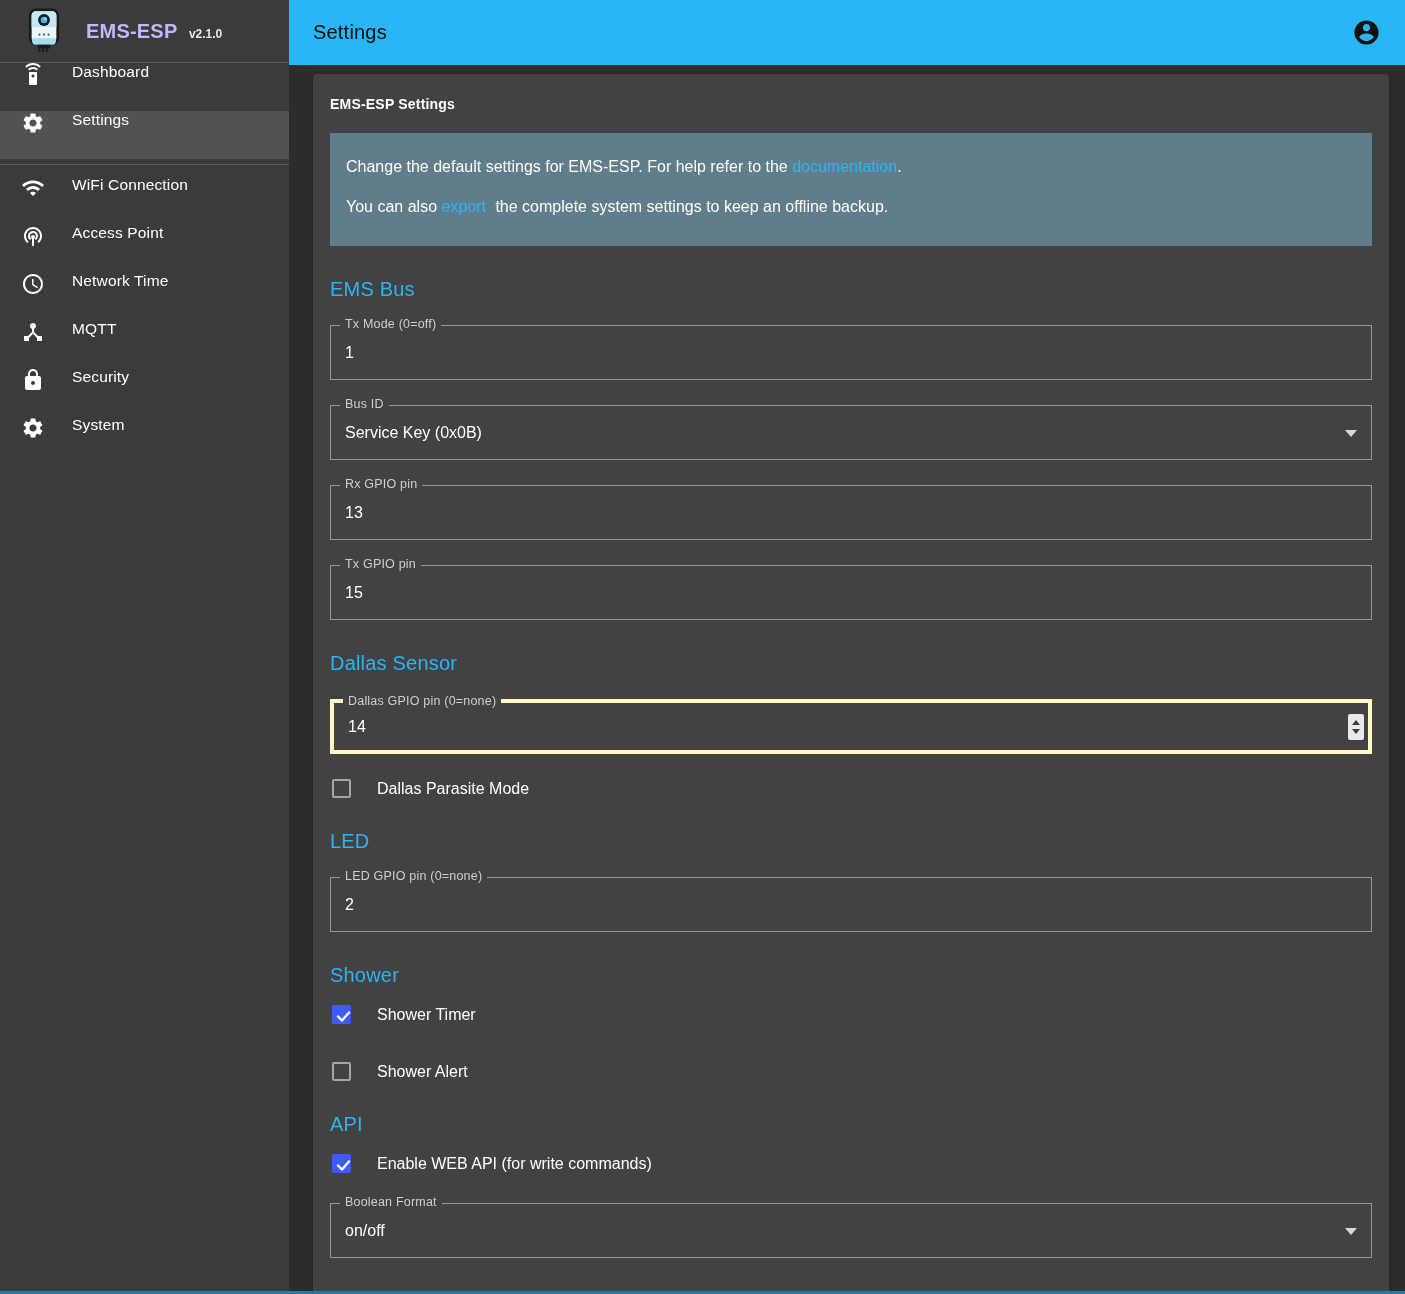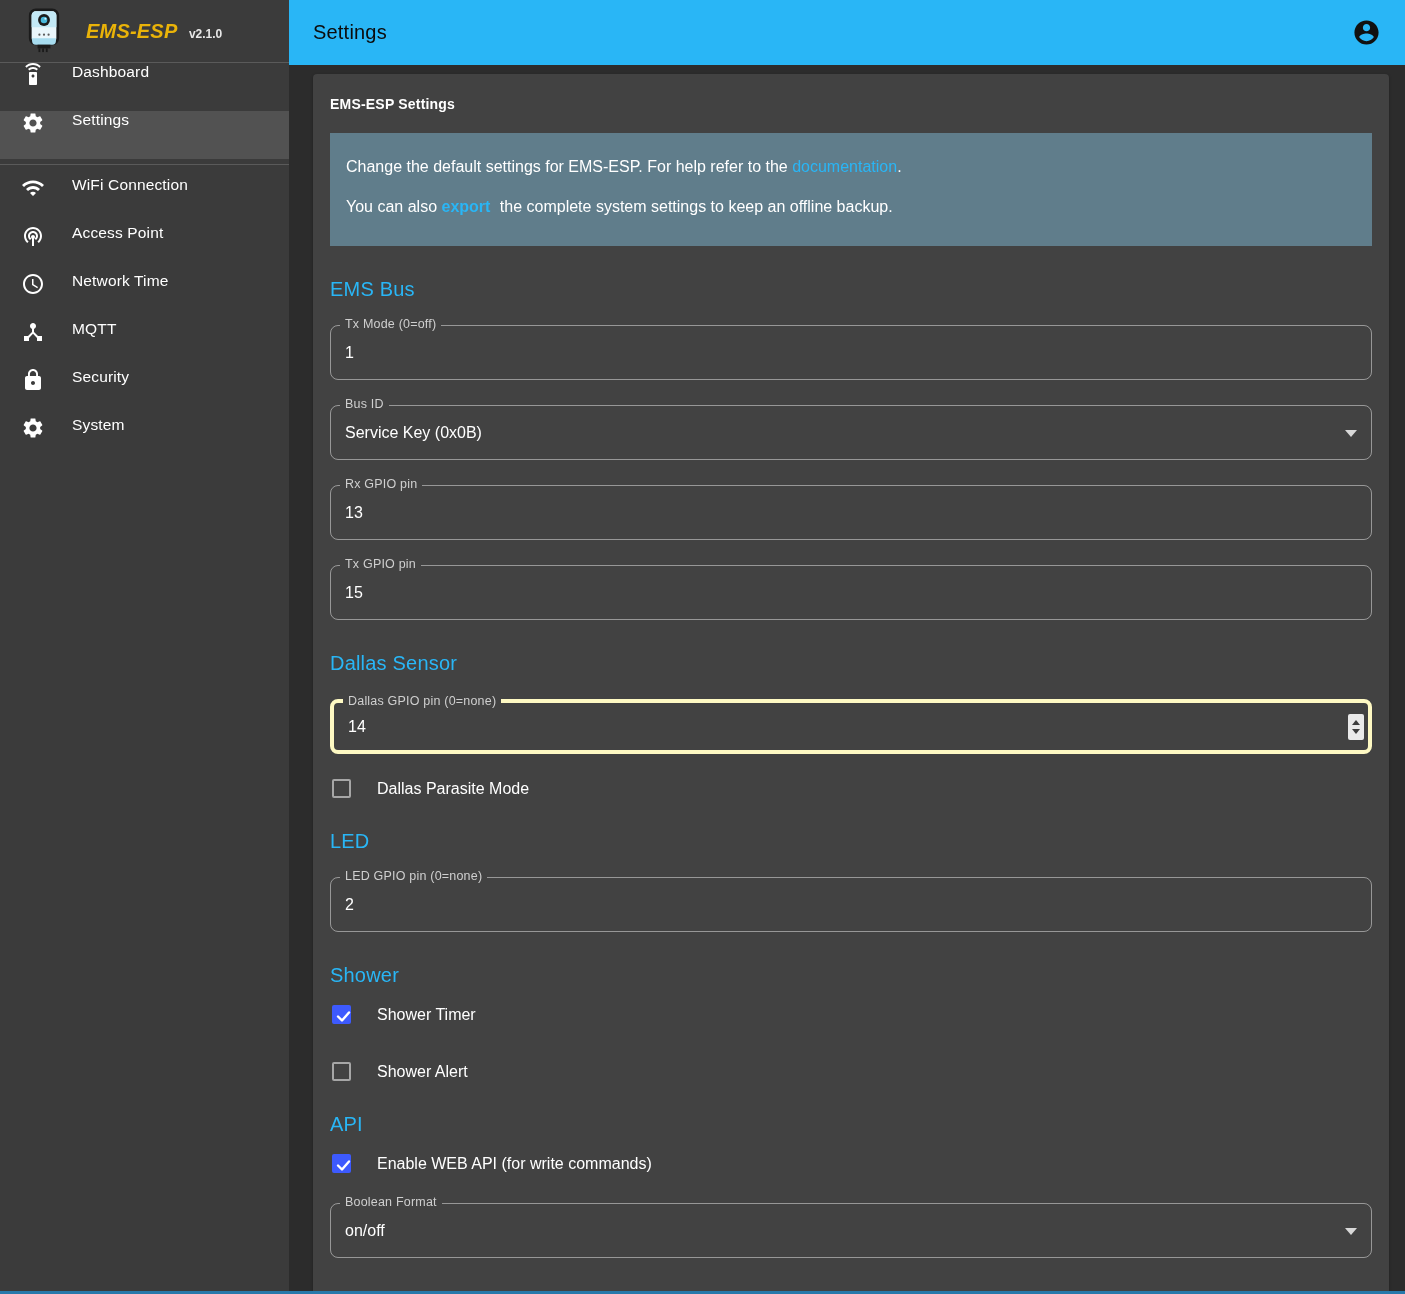--- a/index.html
+++ b/index.html
@@ -13,21 +13,21 @@
   
   .sidebar {
     position:absolute; left:0; top:0; width:289px; height:100%;
     background:#3b3b3b; z-index:2;
   }
   .sb-header {
     height:63px; display:flex; align-items:center; padding:0 16px;
     border-bottom:1px solid rgba(255,255,255,0.16);
   }
   .sb-logo { width:44px; height:46px; margin-left:6px; margin-right:20px; flex:0 0 auto; }
-  .sb-title { color:#eab308; font-size:20px; font-weight:bold; letter-spacing:0.2px;font-style:italic; }
+  .sb-title { color:#c4b5fd; font-size:20px; font-weight:bold; letter-spacing:0.2px; }
   .sb-version { color:#e8e8e8; font-size:12px; font-weight:bold; margin-left:7px; }
   .nav-item {
     height:48px; display:flex; align-items:flex-start; cursor:pointer; color:#fff;
   }
   .nav-item.selected { background:#525252; }
   .nav-icon { width:24px; height:24px; margin-left:21px; flex:0 0 auto; }
   .nav-icon svg { width:24px; height:24px; fill:#fff; display:block; }
   .nav-label { font-size:15.5px; margin-left:27px; letter-spacing:0.15px; }
   .nav-divider { height:1px; background:rgba(255,255,255,0.16); margin:5px 0 11px 0; }
 
@@ -52,30 +52,30 @@
     box-shadow:0 1px 3px rgba(0,0,0,0.3);
   }
   .card-heading { color:#fff; font-size:14px; font-weight:bold; margin:6px 0 21px 0; letter-spacing:0.2px; }
 
   .infobox {
     background:var(--infobox, #607d8b); padding:25px 16px 30px 16px; margin-bottom:22px;
   }
   .infobox p { margin:0 0 22px 0; color:#fff; font-size:16px; }
   .infobox p:last-child { margin-bottom:0; }
   .infobox a { color:var(--accent, #29b6f6); text-decoration:none; cursor:pointer; }
-  .infobox a.gap { margin-right:5px;font-weight:bold; }
+  .infobox a.gap { margin-right:5px; }
 
   .section-title {
     color:var(--accent, #29b6f6); font-size:20px; font-weight:500;
     margin:32px 0 24px 0; letter-spacing:0.2px;
   }
 
   .field {
     position:relative; height:55px; border:1px solid rgba(255,255,255,0.45);
-    border-radius:8px; margin:0 0 25px 0; display:flex; align-items:center;
+    border-radius:0; margin:0 0 25px 0; display:flex; align-items:center;
     padding:0 14px; cursor:text;
   }
   .field.focused { border:4px solid #fef9c3; }
   .field-label {
     position:absolute; top:-9px; left:9px; background:#424242; padding:0 5px;
     font-size:12.5px; color:#cfcfcf; letter-spacing:0.2px; white-space:nowrap;
   }
   .field-value { color:#fff; font-size:16px; }
   .field.select { cursor:pointer; }
   .select-arrow {

